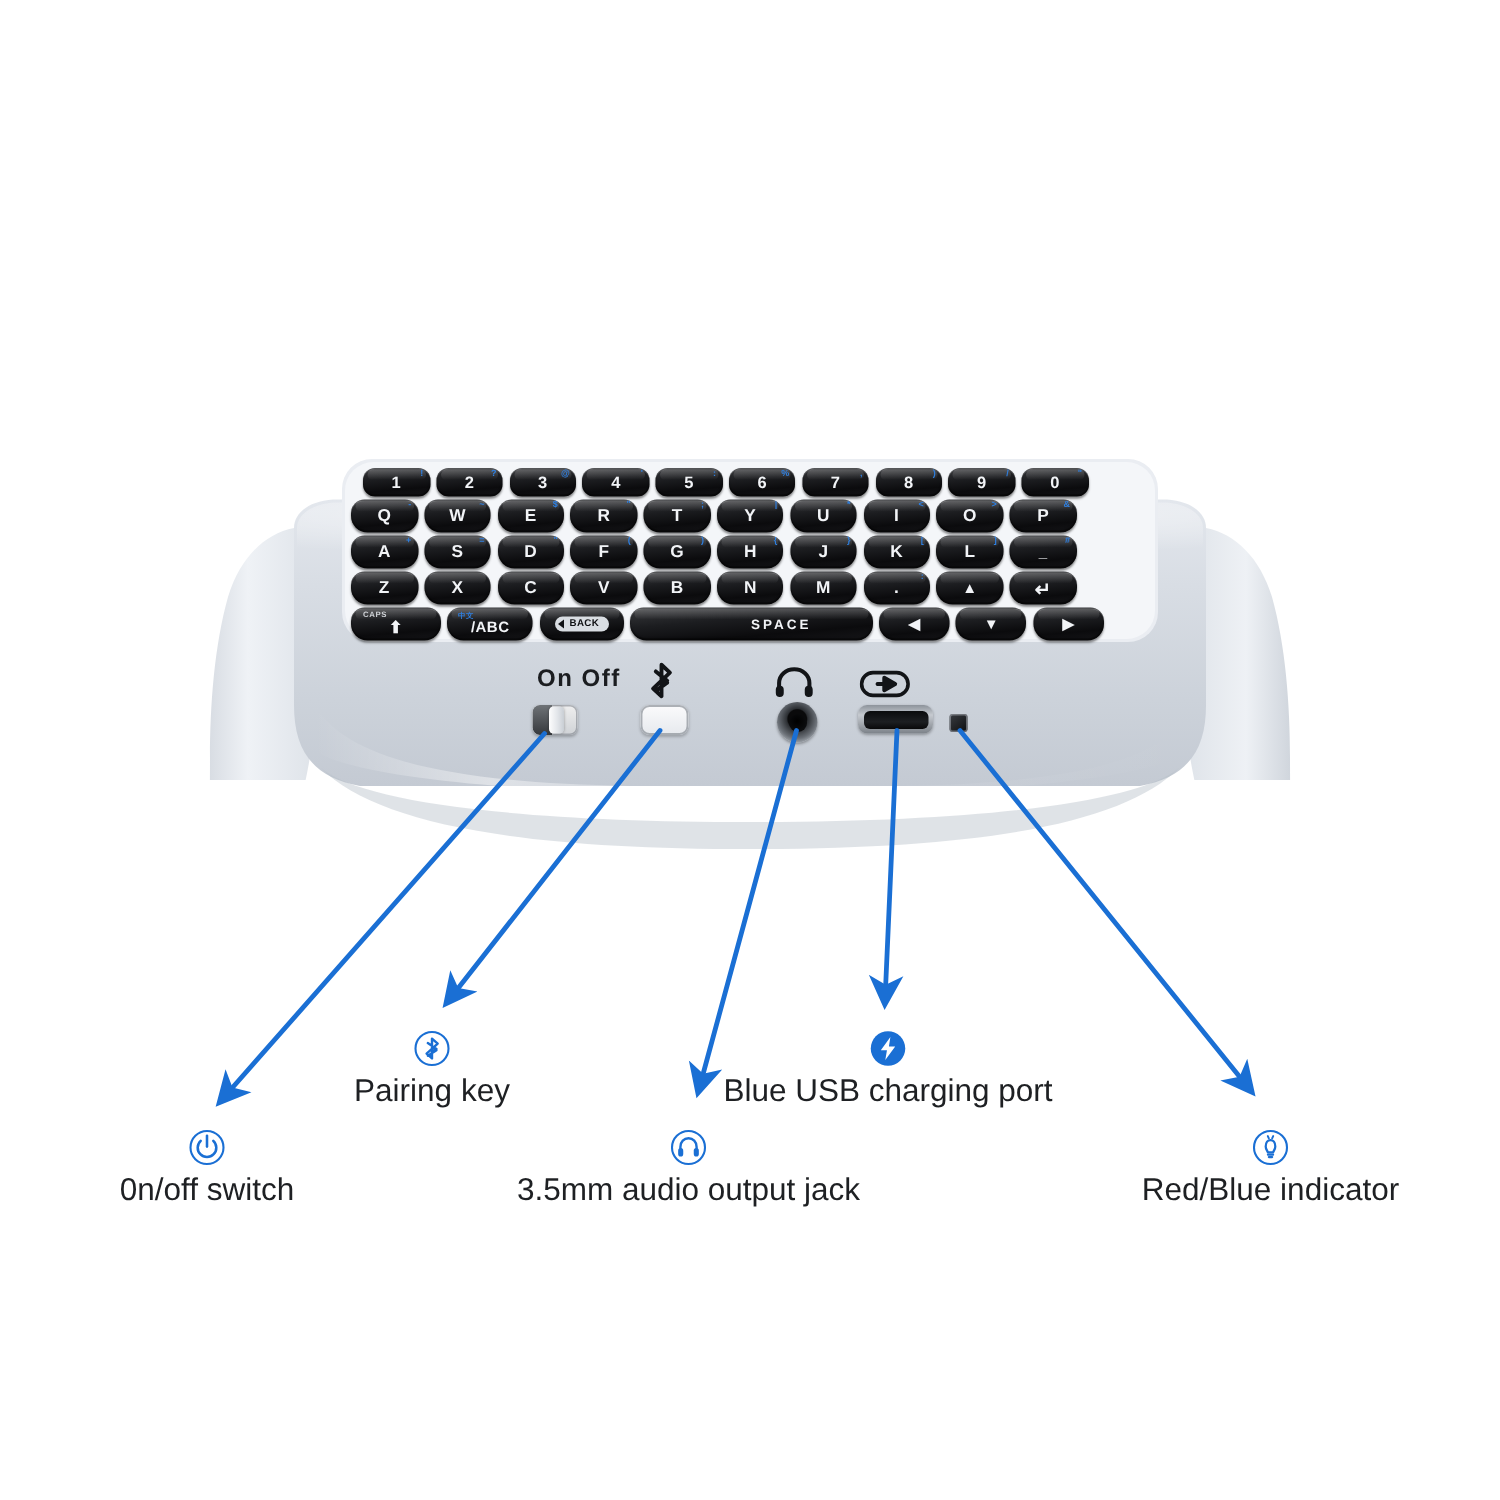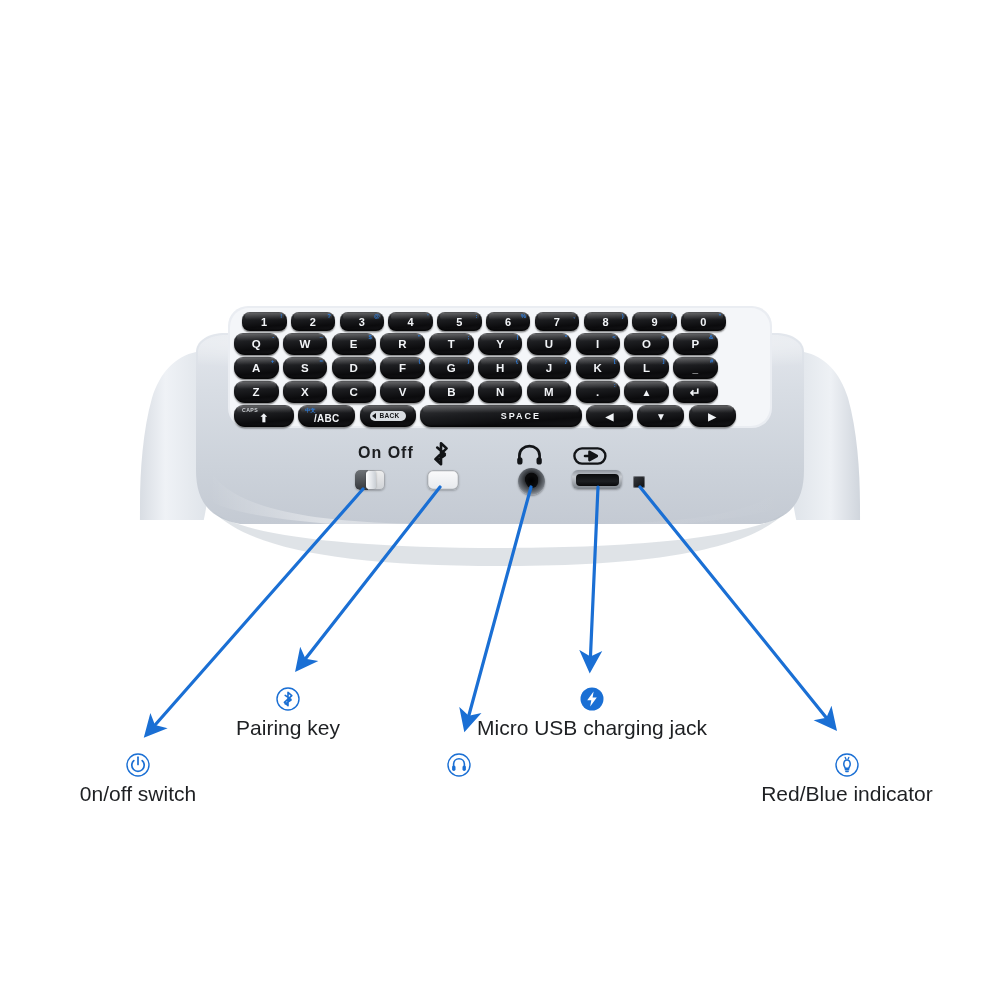--- a/index.html
+++ b/index.html
@@ -524,27 +524,28 @@
         </svg>
         <div class="ctext">Pairing key</div>
       </div>
       <div class="callout" style="left: 299px; top: 752px; width: 320px;">
         <svg width="26" height="26" viewBox="0 0 26 26" class="cicon">
           <circle cx="13" cy="13" r="11" fill="none" stroke="#1a6fd4" stroke-width="1.4"></circle>
           <path d="M7.6,15 L7.6,12.6 C7.6,9.2 10,6.8 13,6.8 C16,6.8 18.4,9.2 18.4,12.6 L18.4,15" fill="none" stroke="#1a6fd4" stroke-width="1.6" stroke-linecap="round"></path>
           <rect x="6.1" y="13.4" width="3.4" height="5.6" rx="1.7" fill="#1a6fd4"></rect>
           <rect x="16.5" y="13.4" width="3.4" height="5.6" rx="1.7" fill="#1a6fd4"></rect>
         </svg>
+        <div class="ctext">3.5mm audio output jack</div>
       </div>
       <div class="callout" style="left: 432px; top: 686px; width: 320px;">
         <svg width="26" height="26" viewBox="0 0 26 26" class="cicon">
           <circle cx="13" cy="13" r="11.5" fill="#1a6fd4"></circle>
           <path d="M14.6,5.4 L8.2,14.2 L12.3,14.2 L11.2,20.6 L17.8,11.6 L13.6,11.6 Z" fill="#ffffff"></path>
         </svg>
-        <div class="ctext">Micro USB charging jack</div>
+        <div class="ctext">Blue USB charging port</div>
       </div>
       <div class="callout" style="left: 687px; top: 752px; width: 320px;">
         <svg width="26" height="26" viewBox="0 0 26 26" class="cicon">
           <circle cx="13" cy="13" r="11" fill="none" stroke="#1a6fd4" stroke-width="1.4"></circle>
           <path d="M9.8,12.3 C9.8,9.6 11.2,8 13,8 C14.8,8 16.2,9.6 16.2,12.3 C16.2,14.1 15.1,15 14.8,16.2 L11.2,16.2 C10.9,15 9.8,14.1 9.8,12.3 Z" fill="none" stroke="#1a6fd4" stroke-width="1.5" stroke-linejoin="round"></path>
           <line x1="11.3" y1="17.8" x2="14.7" y2="17.8" stroke="#1a6fd4" stroke-width="1.5" stroke-linecap="round"></line>
           <line x1="11.9" y1="19.4" x2="14.1" y2="19.4" stroke="#1a6fd4" stroke-width="1.5" stroke-linecap="round"></line>
           <line x1="11.2" y1="5.4" x2="11.9" y2="6.9" stroke="#1a6fd4" stroke-width="1.3" stroke-linecap="round"></line>
           <line x1="14.8" y1="5.4" x2="14.1" y2="6.9" stroke="#1a6fd4" stroke-width="1.3" stroke-linecap="round"></line>
         </svg>

